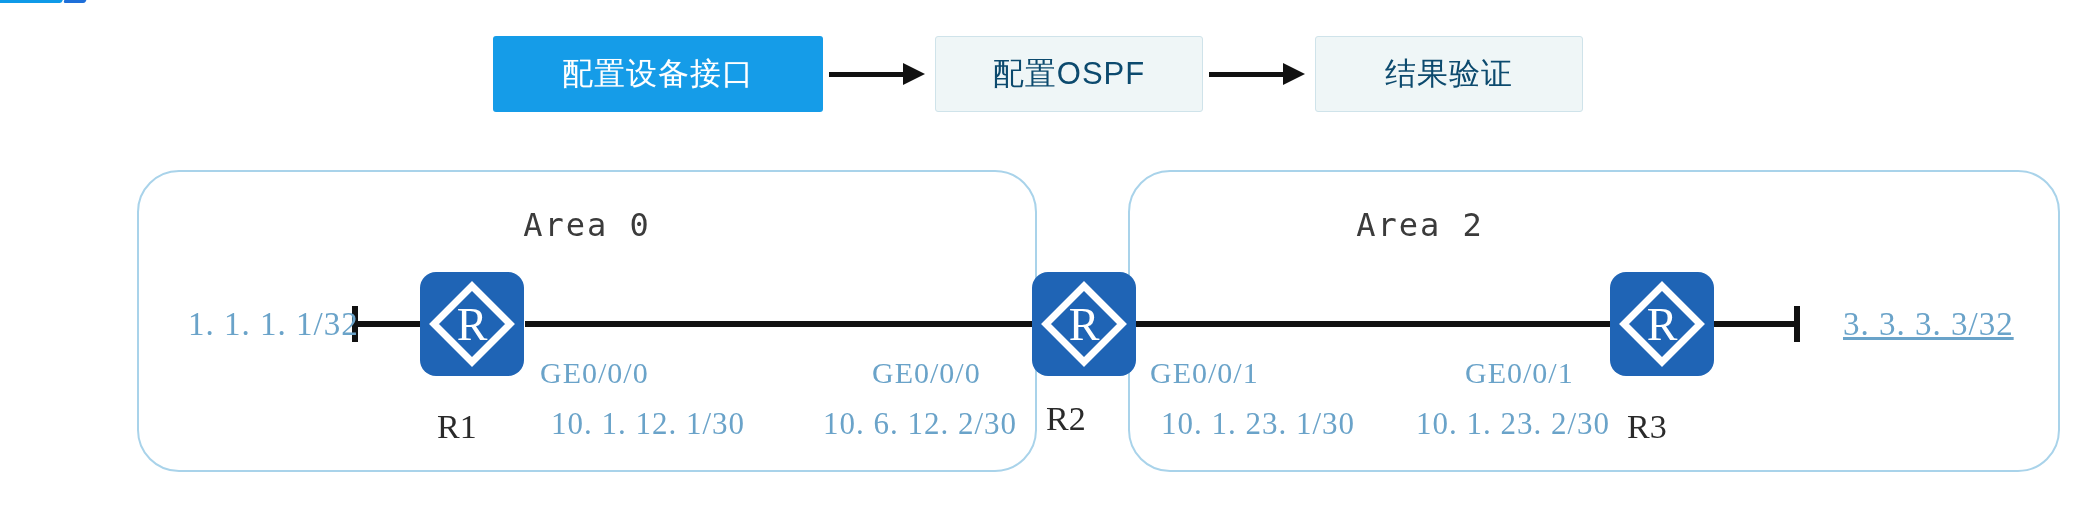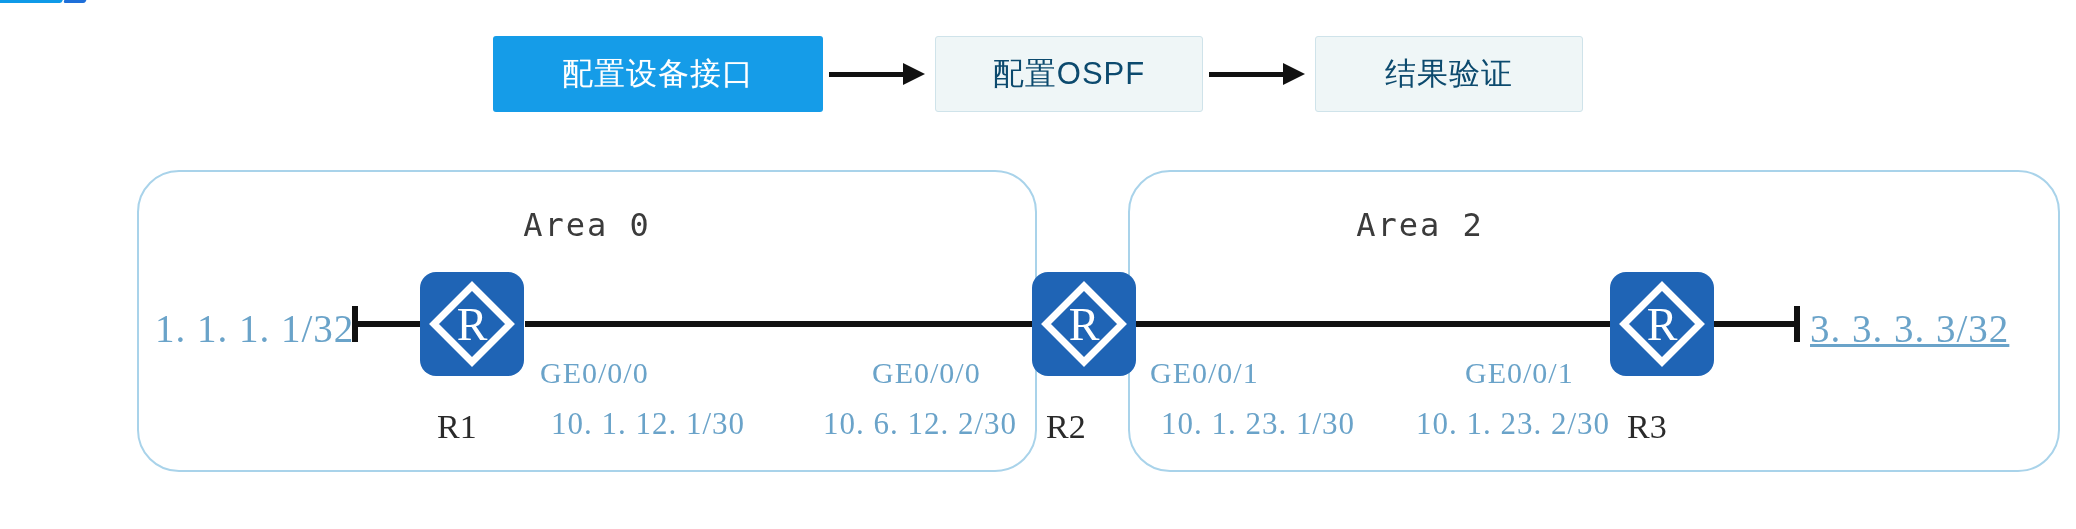--- a/index.html
+++ b/index.html
@@ -77,32 +77,32 @@
   #router-r1{left:420px;}
   #router-r2{left:1032px;}
   #router-r3{left:1610px;}
 
   
   .device-name{
     position:absolute;font-size:34px;color:#2a2a2a;
     font-family:"Liberation Serif","DejaVu Serif",serif;white-space:nowrap;
   }
   #device-name-r1{left:437px;top:290px;}
-  #device-name-r2{left:1046px;top:290px;}
+  #device-name-r2{left:1046px;top:282px;}
   #device-name-r3{left:1627px;top:290px;}
 
   
   .netlabel{
     position:absolute;color:#6aa3c9;white-space:nowrap;
     font-family:"Liberation Serif","DejaVu Serif",serif;
     letter-spacing:1px;
   }
   .netlabel.iface{font-size:30px;}
   .netlabel.addr{font-size:31px;margin-left:11px;}
-  .netlabel.loop{font-size:39px;}
+  .netlabel.loop{font-size:33px;margin-left:33px;}
 
   #loopback-left{left:155px;top:188px;}
   #loopback-right{left:1810px;top:188px;text-decoration:underline;}
 
   #iface-r1-left{left:540px;top:238px;}
   #addr-r1-left{left:540px;top:288px;}
   #iface-r2-left{left:872px;top:238px;}
   #addr-r2-left{left:812px;top:288px;}
   #iface-r2-right{left:1150px;top:238px;}
   #addr-r2-right{left:1150px;top:288px;}

